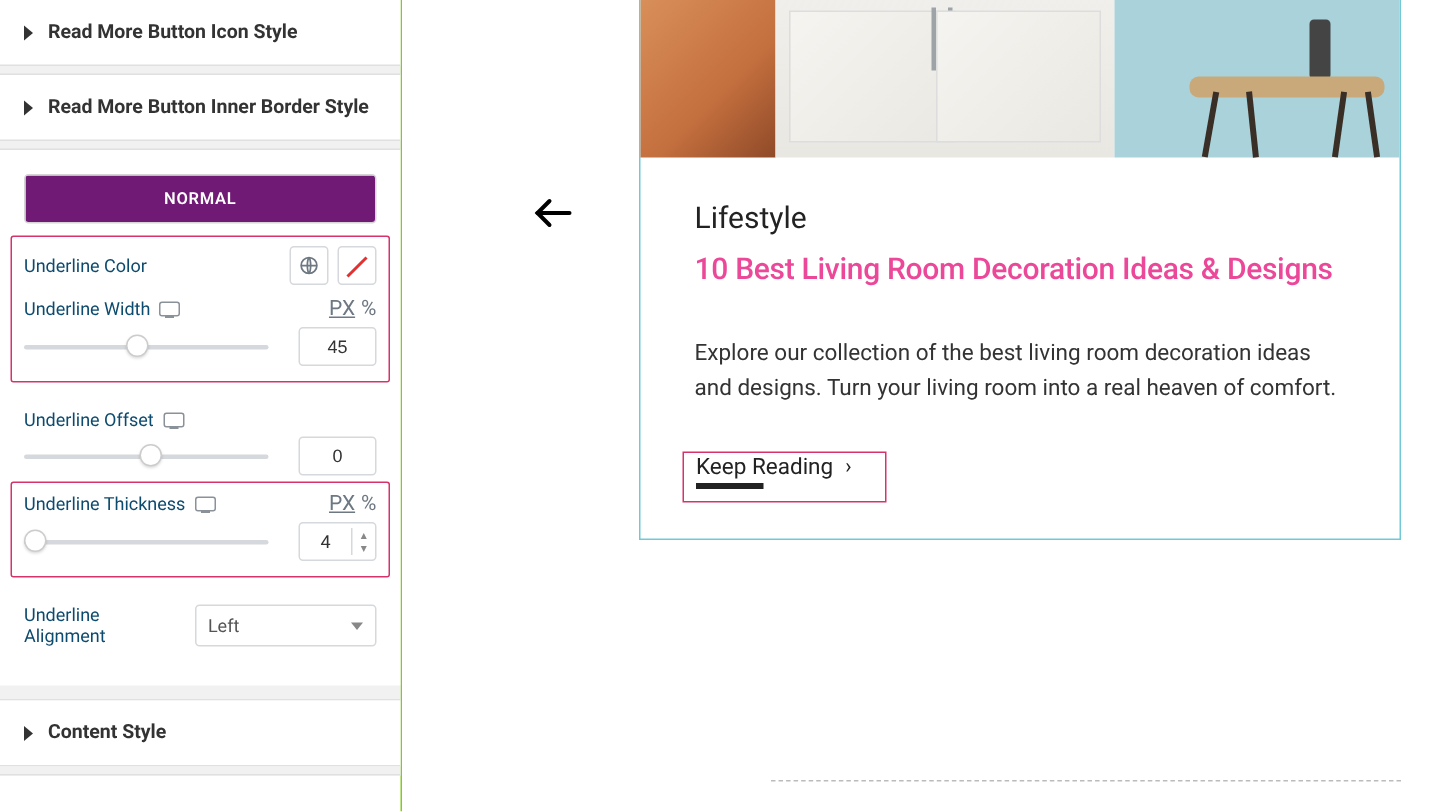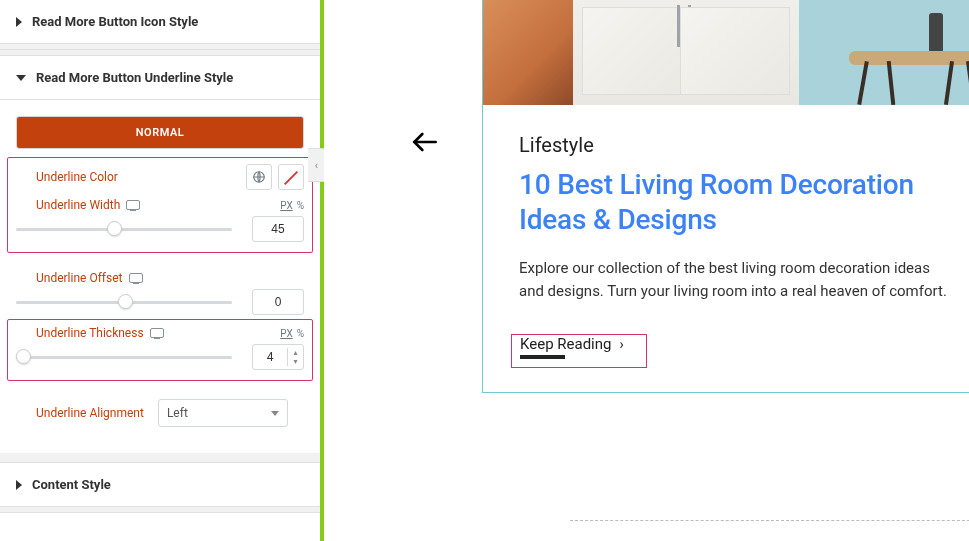--- a/index.html
+++ b/index.html
@@ -7,23 +7,23 @@
     font-family: -apple-system, BlinkMacSystemFont, "Segoe UI", Roboto, Arial, sans-serif;
     font-size: 13px;
     color: #333;
     background: #fff;
     width: 969px;
     height: 541px;
     overflow: hidden;
     display: flex;
   }
   .sidebar {
-    width: 324px;
-    background: #fff;
-    border-right: 4px solid #84cc16;
+    width: 268px;
+    background: #fff;
+    border-right: 1px solid #84cc16;
     display: flex;
     flex-direction: column;
   }
   .accordion-item {
     border-bottom: 1px solid #e0e0e0;
     background: #fff;
     padding: 14px 16px;
     display: flex;
     align-items: center;
     gap: 10px;
@@ -31,27 +31,27 @@
     font-size: 13px;
     cursor: pointer;
   }
   .accordion-sep { height: 6px; background: #f1f1f1; border-bottom: 1px solid #e0e0e0; }
   .caret { width: 0; height: 0; display: inline-block; }
   .caret-right { border-top: 5px solid transparent; border-bottom: 5px solid transparent; border-left: 6px solid #333; }
   .caret-down { border-left: 5px solid transparent; border-right: 5px solid transparent; border-top: 6px solid #333; }
   .panel { padding: 16px; background: #fff; }
   .tabbar { display: flex; border: 1px solid #d5d5d5; border-radius: 3px; overflow: hidden; margin-bottom: 14px; }
   .tab { flex: 1; text-align: center; padding: 9px 0; font-size: 11px; letter-spacing: 0.5px; font-weight: 600; cursor: pointer; }
-  .tab.active { background: #c2410c; color: #fff; }
+  .tab.active { background: #701a75; color: #fff; }
   .tab.inactive { background: #fff; color: #6d7882; }
   .fieldgroup { padding: 8px 0 10px 0; }
   .highlight-red { border: 1px solid #d6336c; border-radius: 2px; padding: 6px 8px 10px 8px; margin: -6px -9px 10px -9px; }
   .row { display: flex; align-items: center; justify-content: space-between; margin-bottom: 8px; }
-  .label { font-size: 12px; color: #c2410c; display: flex; align-items: center; gap: 6px; margin-left: 20px; }
-  .units { font-size: 10px; color: #6d7882; display: flex; gap: 4px; justify-content: space-between; }
+  .label { font-size: 12px; color: #0c4a6e; display: flex; align-items: center; gap: 6px; }
+  .units { font-size: 14px; color: #6d7882; display: flex; gap: 4px; justify-content: space-between; }
   .units .u-px { text-decoration: underline; }
   .slider-row { display: flex; align-items: center; gap: 20px; }
   .slider { flex: 1; position: relative; height: 14px; }
   .slider-track { position: absolute; top: 6px; left: 0; right: 0; height: 3px; background: #d5d8dc; border-radius: 2px; }
   .slider-thumb { position: absolute; top: -1px; width: 15px; height: 15px; background: #fff; border: 1px solid #ccc; border-radius: 50%; box-shadow: 0 1px 2px rgba(0,0,0,0.15); }
   .numbox { width: 52px; height: 26px; border: 1px solid #d5d8dc; border-radius: 3px; text-align: center; font-size: 12px; color: #333; }
   .numbox-spin { width: 52px; height: 26px; border: 1px solid #d5d8dc; border-radius: 3px; display: flex; align-items: center; }
   .numbox-spin .val { flex: 1; text-align: center; font-size: 12px; }
   .numbox-spin .spinners { width: 16px; border-left: 1px solid #d5d8dc; display: flex; flex-direction: column; }
   .numbox-spin .spinners span { font-size: 8px; text-align: center; line-height: 9px; color: #888; }
@@ -102,46 +102,46 @@
   .chair .back { position: absolute; bottom: 52px; left: 110px; width: 14px; height: 40px; background: #444; border-radius: 3px; }
   .chair .leg { position: absolute; bottom: 0; width: 4px; height: 44px; background: #3a2f27; }
   .chair .leg.l1 { left: 42px; transform: rotate(10deg); }
   .chair .leg.l2 { left: 70px; transform: rotate(-6deg); }
   .chair .leg.l3 { left: 128px; transform: rotate(8deg); }
   .chair .leg.l4 { left: 150px; transform: rotate(-8deg); }
   .handle { position: absolute; top: 8px; left: 46%; width: 3px; height: 42px; background: #9da3a7; }
   .handle2 { position: absolute; top: 8px; left: 51%; width: 3px; height: 42px; background: #9da3a7; }
   .card-body { padding: 28px 36px 24px 36px; }
   .cat { font-size: 20px; color: #222; margin-bottom: 10px; }
-  .title { font-size: 28px; line-height: 1.25; font-weight: 500; color: #3b82f6; margin-bottom: 20px; letter-spacing: -0.2px; }
+  .title { font-size: 20px; line-height: 1.25; font-weight: 500; color: #ec4899; margin-bottom: 32px; letter-spacing: -0.2px; }
   .cropped { position: absolute; left: 158px; top: 284px; font-size: 15px; color: #333; }
   .desc { font-size: 15px; color: #333; line-height: 1.55; margin-bottom: 30px; }
   .keep-box { display: inline-block; border: 1px solid #d6336c; padding: 0 22px 14px 8px; margin-left: -8px; }
   .keep { font-size: 15px; color: #222; display: inline-flex; align-items: center; gap: 8px; cursor: pointer; position: relative; }
   .keep .ul { position: absolute; left: 0; bottom: -6px; width: 45px; height: 4px; background: #222; }
   .chev { font-size: 14px; color: #222; }
   .dashed { position: absolute; left: 246px; top: 520px; width: 420px; border-top: 1px dashed #bbb; }
 </style>
 </head>
 <body>
 
 <div class="sidebar">
 
   <div class="accordion-item">
     <span class="caret caret-right"></span>
     <span>Read More Button Icon Style</span>
   </div>
   <div class="accordion-sep"></div>
 
+  <div class="accordion-item">
+    <span class="caret caret-right"></span>
+    <span>Read More Button Inner Border Style</span>
+  </div>
   <div class="accordion-sep"></div>
 
-  <div class="accordion-item">
-    <span class="caret caret-down"></span>
-    <span>Read More Button Underline Style</span>
-  </div>
 
   <div class="panel">
     <div class="tabbar">
       <div class="tab active">NORMAL</div>
     </div>
 
     <div class="highlight-red">
       <div class="row">
         <span class="label">Underline Color</span>
         <div class="color-ctrl">

